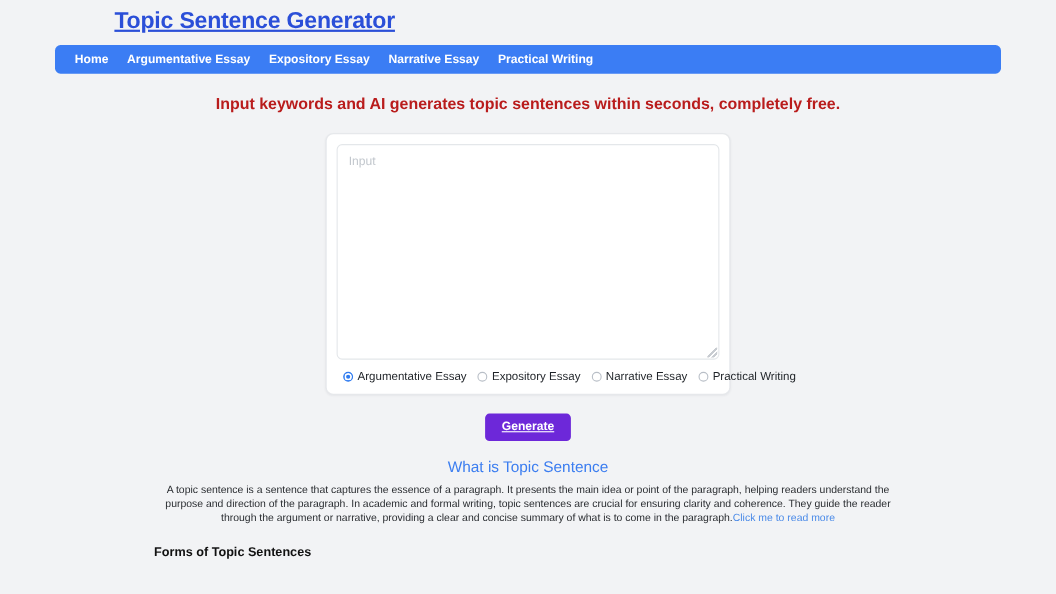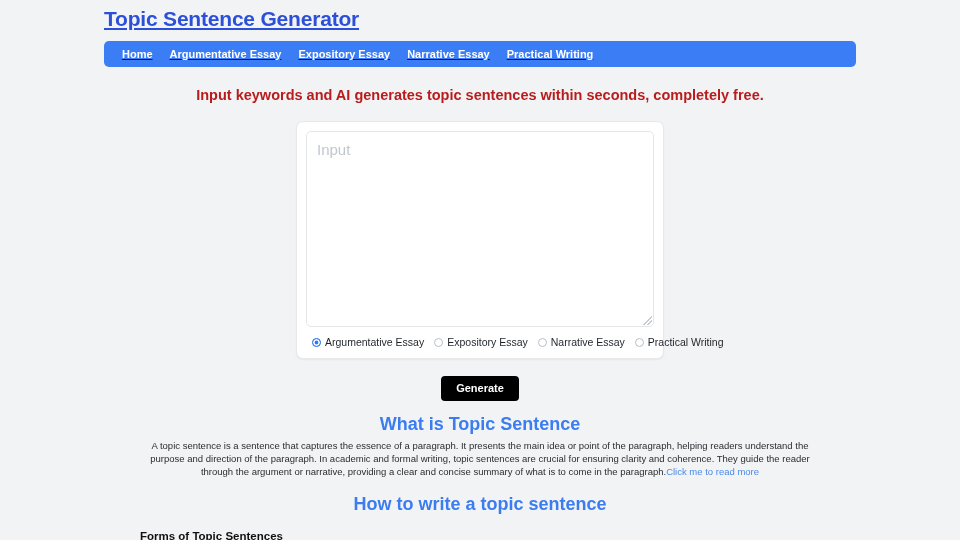--- a/index.html
+++ b/index.html
@@ -29,30 +29,29 @@
     font-size: 21px;
     font-weight: bold;
     color: #2b4fd8;
     letter-spacing: -0.2px;
     line-height: 26px;
     text-decoration: underline;
   }
 
   .navbar {
     margin: 9px auto 0 auto;
-    width: 752px;
+    width: 860px;
     height: 26px;
     background: #3b7df4;
     border-radius: 5px;
     display: flex;
     align-items: center;
     padding: 0 18px;
     box-sizing: border-box;
     gap: 17px;
-    text-decoration: underline;
   }
   .nav-item {
     color: #ffffff;
     font-size: 11px;
     font-weight: bold;
     line-height: 26px;
     white-space: nowrap;
     cursor: pointer;
     text-decoration: none;
   }
@@ -97,21 +96,21 @@
     position: relative;
   }
   .textarea {
     width: 100%;
     height: 196px;
     box-sizing: border-box;
     border: 1px solid #e4e7ea;
     border-radius: 5px;
     background: #ffffff;
     font-family: "Liberation Sans", sans-serif;
-    font-size: 15px;
+    font-size: 11px;
     color: #1a1a1a;
     padding: 9px 10px;
     resize: none;
     outline: none;
     display: block;
   }
   .textarea::placeholder {
     color: #c2c7cd;
   }
   .resize-grip {
@@ -156,44 +155,45 @@
     box-shadow: inset 0 0 0 1.6px #ffffff;
   }
 
   
   .gen-wrap {
     display: flex;
     justify-content: center;
     margin-top: 17px;
   }
   .generate-btn {
-    background: #000000;
+    background: #6d28d9;
     color: #ffffff;
     border: none;
     border-radius: 4px;
     font-family: "Liberation Sans", sans-serif;
     font-size: 11px;
     font-weight: bold;
     padding: 6px 15px;
     cursor: pointer;
     line-height: 13px;
+    text-decoration: underline;
   }
 
   
   .content {
     width: 700px;
     margin: 0 auto;
     padding-top: 14px;
   }
   .section-heading {
     margin: 0;
     text-align: center;
     color: #3b7df0;
-    font-size: 18px;
-    font-weight: bold;
+    font-size: 14px;
+    font-weight: normal;
     line-height: 18px;
   }
   .body-copy {
     margin: 0;
     padding: 6px 10px 0 10px;
     font-size: 9.5px;
     line-height: 13.2px;
     color: #2a2d31;
     text-align: center;
   }
@@ -264,18 +264,17 @@
 
   <div class="gen-wrap">
     <button class="generate-btn">Generate</button>
   </div>
 
   <div class="content">
 
     <h2 class="section-heading">What is Topic Sentence</h2>
     <p class="body-copy"><span>A topic sentence is a sentence that captures the essence of a paragraph. It presents the main idea or point of the paragraph, helping readers understand the purpose and direction of the paragraph. In academic and formal writing, topic sentences are crucial for ensuring clarity and coherence. They guide the reader through the argument or narrative, providing a clear and concise summary of what is to come in the paragraph.</span><a class="inline-link">Click me to read more</a></p>
 
-    <h2 class="section-heading second">How to write a topic sentence</h2>
     <h3 class="sub-heading">Forms of Topic Sentences</h3>
 
   </div>
 
 </div>
 
 </body></html>

